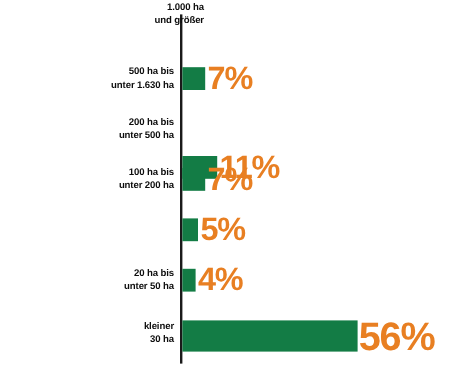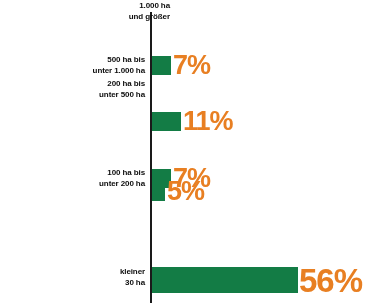--- a/index.html
+++ b/index.html
@@ -86,52 +86,60 @@
 
   <div id="axis-line"></div>
 
   <div class="bar-row" style="top:2px;height:19px;padding-left:25px;">
     <div class="cat-label" style="top:-1px;">1.000 ha
 und größer</div>
   </div>
 
   <div class="bar-row" style="top:56px;height:19px;">
     <div class="cat-label" style="top:-1px;">500 ha bis
-unter 1.000 ha</div>
+unter 1.630 ha</div>
     <div class="bar-wrap" style="top:0;height:19px;">
       <div class="bar" style="width:19px;"></div>
       <div class="bar-value">7%</div>
     </div>
   </div>
 
-  <div class="bar-row" style="top:80px;height:19px;">
+  <div class="bar-row" style="top:98px;height:19px;">
     <div class="cat-label" style="top:-1px;">200 ha bis
 unter 500 ha</div>
     <div class="bar-wrap" style="top:0;height:19px;margin-top:32px;">
       <div class="bar" style="width:29px;"></div>
       <div class="bar-value">11%</div>
     </div>
   </div>
 
-  <div class="bar-row" style="top:140px;height:19px;margin-top:29px;">
+  <div class="bar-row" style="top:140px;height:19px;">
     <div class="cat-label" style="top:-1px;">100 ha bis
 unter 200 ha</div>
     <div class="bar-wrap" style="top:0;height:19px;">
       <div class="bar" style="width:19px;"></div>
       <div class="bar-value">7%</div>
     </div>
   </div>
 
   <div class="bar-row" style="top:182px;height:19px;">
     <div class="bar-wrap" style="top:0;height:19px;">
       <div class="bar" style="width:13px;"></div>
       <div class="bar-value">5%</div>
     </div>
   </div>
 
+  <div class="bar-row" style="top:224px;height:19px;">
+    <div class="cat-label" style="top:-1px;">20 ha bis
+unter 50 ha</div>
+    <div class="bar-wrap" style="top:0;height:19px;">
+      <div class="bar" style="width:11px;"></div>
+      <div class="bar-value">4%</div>
+    </div>
+  </div>
 
   <div class="bar-row big" style="top:265px;height:26px;">
     <div class="cat-label" style="top:2px;">kleiner
 30 ha</div>
     <div class="bar-wrap" style="top:0;height:30px;">
       <div class="bar" style="width:146px;"></div>
       <div class="bar-value">56%</div>
     </div>
   </div>
 

